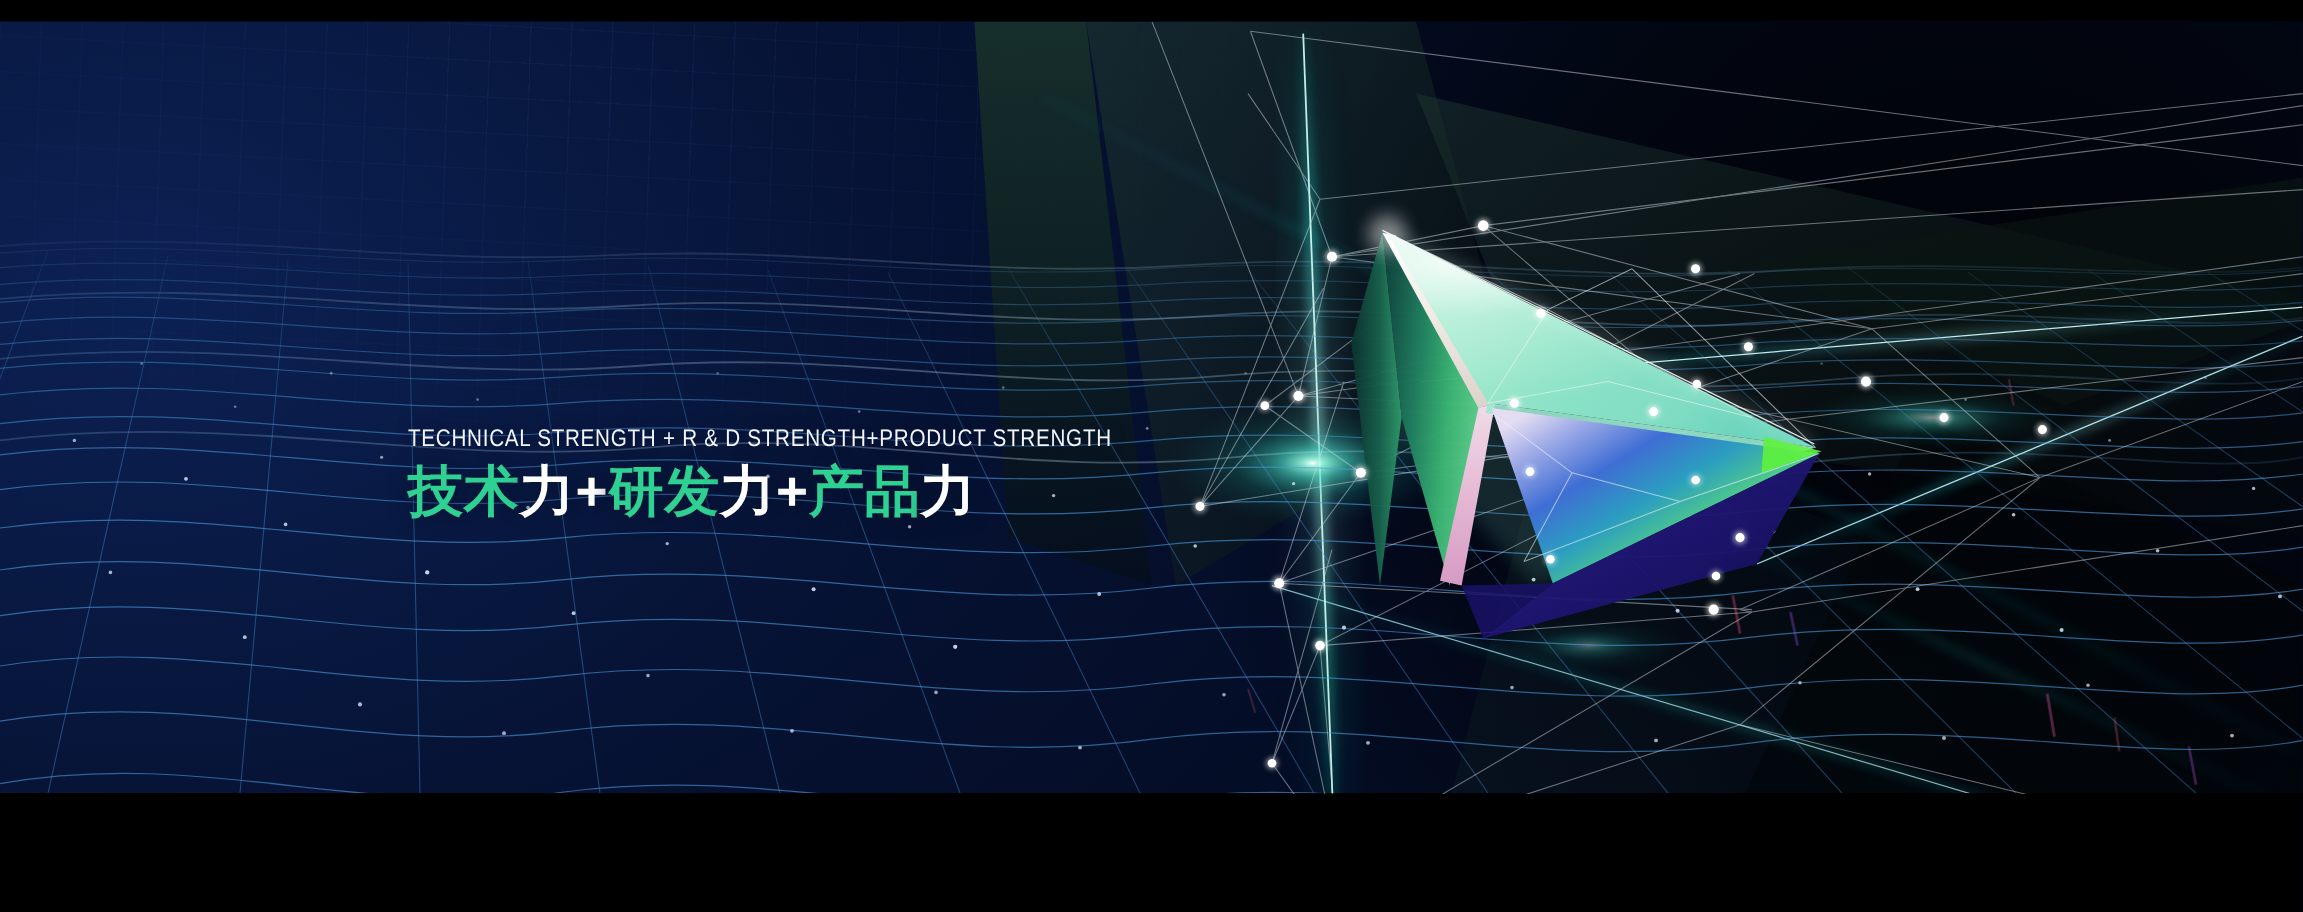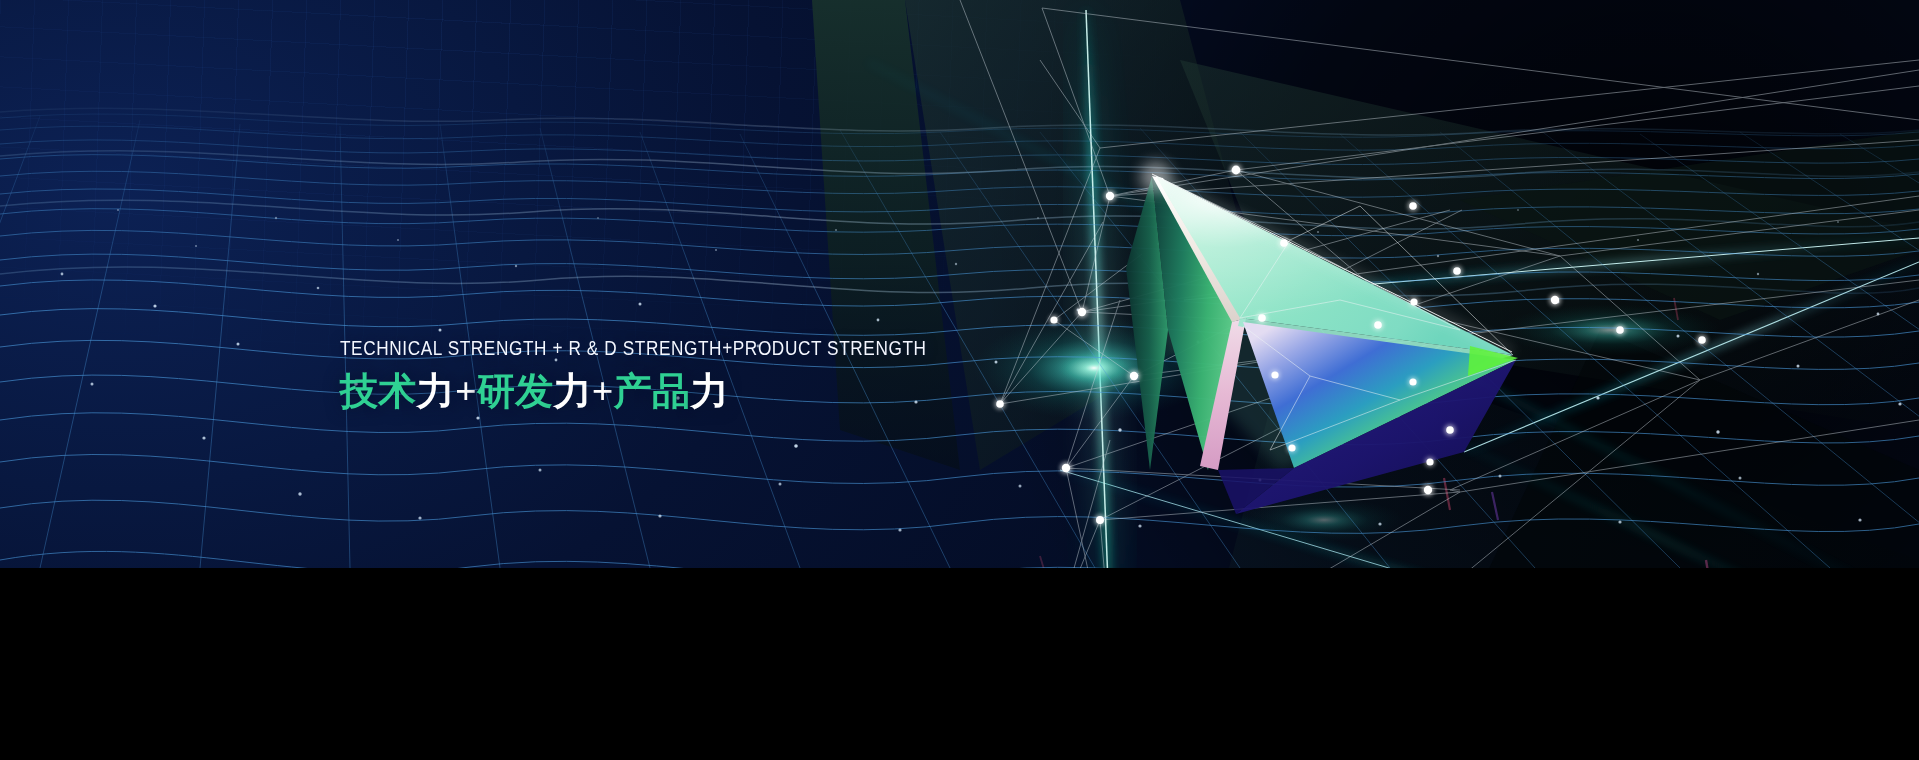--- a/index.html
+++ b/index.html
@@ -8,23 +8,24 @@
     padding: 0;
     background: #000;
   }
   body {
     font-family: "Liberation Sans", sans-serif;
   }
 
   #banner {
     position: relative;
     width: 1919px;
-    height: 568px;
+    height: 643px;
     overflow: hidden;
     background: #050e28;
+    margin-top: 18px;
   }
 
   
   .layer {
     position: absolute;
     inset: 0;
     width: 100%;
     height: 100%;
   }
 
@@ -64,26 +65,26 @@
     font-weight: 400;
     white-space: nowrap;
     line-height: 1;
     transform: scaleX(0.86);
     transform-origin: left center;
     font-family: "Liberation Sans", sans-serif;
     text-shadow: 0 0 12px rgba(10,25,60,0.9);
   }
   .headline {
     margin-top: 13px;
-    font-size: 38px;
+    font-size: 46px;
     font-weight: 700;
     line-height: 1.06;
     white-space: nowrap;
     letter-spacing: 0.008em;
-    font-family: Liberation Serif, serif;
+    font-family: Liberation Mono, monospace;
     text-shadow: 0 0 16px rgba(6,18,45,0.95);
   }
   .hl-green { color: #2fd193; }
   .hl-white { color: #ffffff; }
 
   
   .gfx {
     position: absolute;
     inset: 0;
     z-index: 20;

